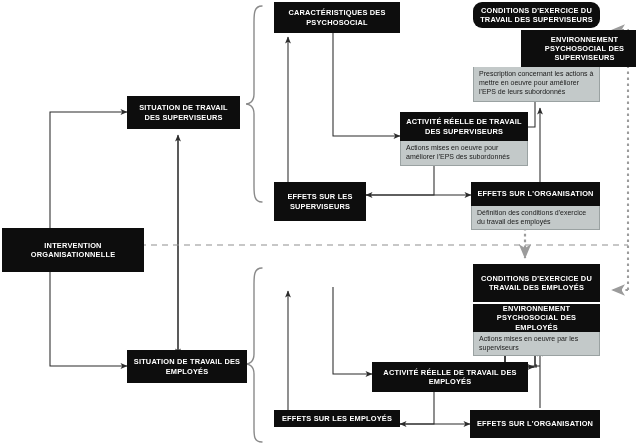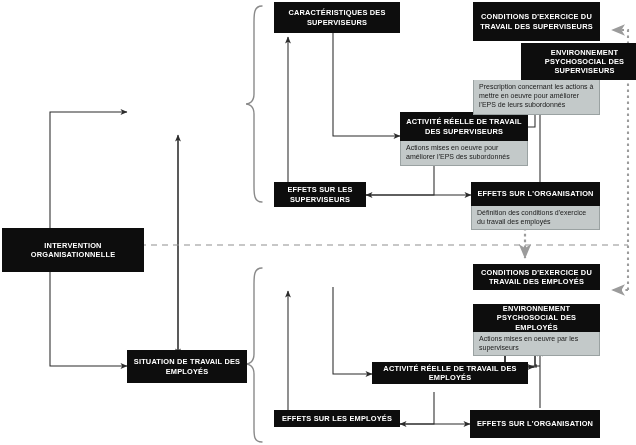--- a/index.html
+++ b/index.html
@@ -98,51 +98,52 @@
     <g stroke="#8a8a8a" stroke-width="1.4" fill="none" stroke-linecap="round">
       <path d="M262,6 C254,6 254,14 254,22 L254,94 C254,102 249,104 246,104
                C249,104 254,106 254,114 L254,186 C254,194 254,202 262,202"></path>
       <path d="M262,268 C254,268 254,276 254,284 L254,354 C254,362 249,364 246,364
                C249,364 254,366 254,374 L254,428 C254,436 254,442 262,442"></path>
     </g>
   </svg>
 
   <div class="node blk fs75" style="left:2px;top:228px;width:142px;height:44px;">INTERVENTION ORGANISATIONNELLE</div>
 
+  <div class="node blk fs75" style="left:127px;top:96px;width:113px;height:33px;">SITUATION DE TRAVAIL DES SUPERVISEURS</div>
 
   <div class="node blk fs75" style="left:127px;top:350px;width:120px;height:33px;">SITUATION DE TRAVAIL DES EMPLOYÉS</div>
 
-  <div class="node blk fs75" style="left:274px;top:2px;width:126px;height:31px;">CARACTÉRISTIQUES DES SUPERVISEURS</div>
+  <div class="node blk fs75" style="left:274px;top:2px;width:126px;height:31px;">CARACTÉRISTIQUES DES PSYCHOSOCIAL</div>
 
 
   <div class="stack" style="left:400px;top:112px;width:128px;">
     <div class="blk fs75" style="height:29px;">ACTIVITÉ RÉELLE DE TRAVAIL DES SUPERVISEURS</div>
     <div class="gry gfs" style="height:25px;">Actions mises en oeuvre pour améliorer l'EPS des subordonnés</div>
   </div>
 
-  <div class="node blk fs75" style="left:372px;top:362px;width:156px;height:22px;">ACTIVITÉ RÉELLE DE TRAVAIL DES EMPLOYÉS</div>
+  <div class="node blk fs75" style="left:372px;top:362px;width:156px;height:30px;">ACTIVITÉ RÉELLE DE TRAVAIL DES EMPLOYÉS</div>
 
-  <div class="node blk fs75" style="left:274px;top:182px;width:92px;height:25px;">EFFETS SUR LES SUPERVISEURS</div>
+  <div class="node blk fs75" style="left:274px;top:182px;width:92px;height:39px;">EFFETS SUR LES SUPERVISEURS</div>
 
   <div class="node blk fs75" style="left:274px;top:410px;width:126px;height:17px;">EFFETS SUR LES EMPLOYÉS</div>
 
   <div class="stack" style="left:471px;top:182px;width:129px;">
     <div class="blk fs75" style="height:24px;">EFFETS SUR L'ORGANISATION</div>
     <div class="gry gfs" style="height:24px;">Définition des conditions d'exercice du travail des employés</div>
   </div>
 
   <div class="node blk fs75" style="left:470px;top:410px;width:130px;height:28px;">EFFETS SUR L'ORGANISATION</div>
 
   <div class="stack" style="left:473px;top:2px;width:127px;">
-    <div class="blk fs75" style="height:39px;">CONDITIONS D'EXERCICE DU TRAVAIL DES SUPERVISEURS</div>
+    <div class="blk fs75" style="height:26px;border-radius:9px;">CONDITIONS D'EXERCICE DU TRAVAIL DES SUPERVISEURS</div>
     <div class="sep"></div>
     <div class="blk fs75" style="height:37px;margin-left:48px;">ENVIRONNEMENT PSYCHOSOCIAL DES SUPERVISEURS</div>
     <div class="gry gfs" style="height:35px;">Prescription concernant les actions à mettre en oeuvre pour améliorer l'EPS de leurs subordonnés</div>
   </div>
 
   <div class="stack" style="left:473px;top:264px;width:127px;">
-    <div class="blk fs75" style="height:26px;">CONDITIONS D'EXERCICE DU TRAVAIL DES EMPLOYÉS</div>
+    <div class="blk fs75" style="height:38px;">CONDITIONS D'EXERCICE DU TRAVAIL DES EMPLOYÉS</div>
     <div class="sep"></div>
-    <div class="blk fs75" style="height:28px;margin-top:12px;">ENVIRONNEMENT PSYCHOSOCIAL DES EMPLOYÉS</div>
+    <div class="blk fs75" style="height:28px;">ENVIRONNEMENT PSYCHOSOCIAL DES EMPLOYÉS</div>
     <div class="gry gfs" style="height:24px;">Actions mises en oeuvre par les superviseurs</div>
   </div>
 
 </div>
 
 </body></html>

